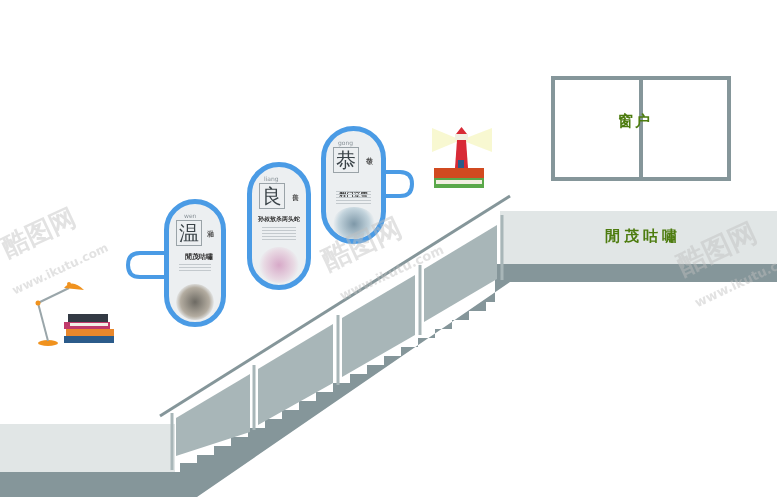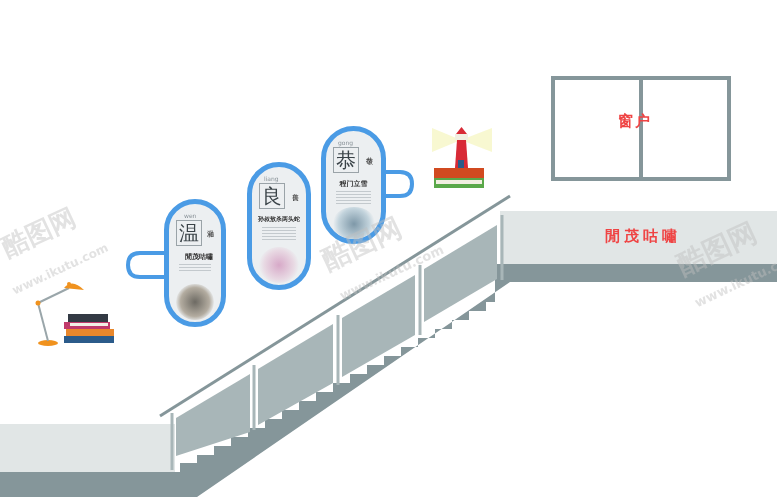--- a/index.html
+++ b/index.html
@@ -9,21 +9,21 @@
     position:absolute; border:5px solid #4a9be5; border-radius:40px; background:#eceff1;
     box-sizing:border-box; overflow:hidden;
   }
   .panel .pinyin { position:absolute; font-size:6px; color:#8a9399; }
   .panel .bigchar { position:absolute; font-size:26px; color:#3a4348; font-family:"DejaVu Serif", serif; border:1px solid #9aa3a8; line-height:30px; text-align:center; width:30px; height:30px; }
   .panel .sub { position:absolute; font-size:7px; color:#444; writing-mode:vertical-rl; letter-spacing:1px; }
   .panel .title { position:absolute; font-size:7px; color:#333; text-align:center; left:0; right:0; font-weight:bold; }
   .panel .lines { position:absolute; left:10px; right:10px; }
   .panel .lines div { height:1px; background:#c3c9cd; margin-bottom:2px; }
   .panel .pic { position:absolute; left:50%; transform:translateX(-50%); width:44px; height:40px; border-radius:50%; }
-  .label { position:absolute; color:#ef4444; font-size:15px; letter-spacing:4px; font-weight:bold; }
+  .label { position:absolute; color:#4d7c0f; font-size:15px; letter-spacing:4px; font-weight:bold; }
   .watermark { position:absolute; color:rgba(190,190,190,0.45); font-weight:bold; transform:rotate(-25deg); white-space:nowrap; }
 </style>
 </head>
 <body>
 
 <svg class="scene" width="777" height="497">
 
   <rect x="500" y="211" width="277" height="53" fill="#e1e6e6"></rect>
 
   <rect x="495" y="264" width="282" height="18" fill="#85969a"></rect>
@@ -114,21 +114,21 @@
       <div></div>
       <div></div>
     </div>
   <div class="pic" style="top:80px; width:40px; height:36px; background:radial-gradient(circle,#d7a9c8 0%,#e8d9e3 55%,#eceff1 75%);"></div>
 </div>
 
 <div class="panel" style="left:321px; top:126px; width:65px; height:118px;">
   <div class="pinyin" style="left:12px; top:8px;">gong</div>
   <div class="bigchar" style="left:7px; top:16px; font-size:20px; width:24px; height:24px; line-height:24px;">恭</div>
   <div class="sub" style="left:38px; top:20px;">恭敬</div>
-  <div class="title" style="top:48px;">程门立雪</div>
+  <div class="title" style="top:59px;">程门立雪</div>
   <div class="lines" style="top:60px;">
       <div></div>
       <div></div>
       <div></div>
       <div></div>
       <div></div>
     </div>
   <div class="pic" style="top:76px; width:44px; height:34px; background:radial-gradient(circle,#7e98a8 0%,#c2d3dc 55%,#eceff1 75%);"></div>
 </div>
 

